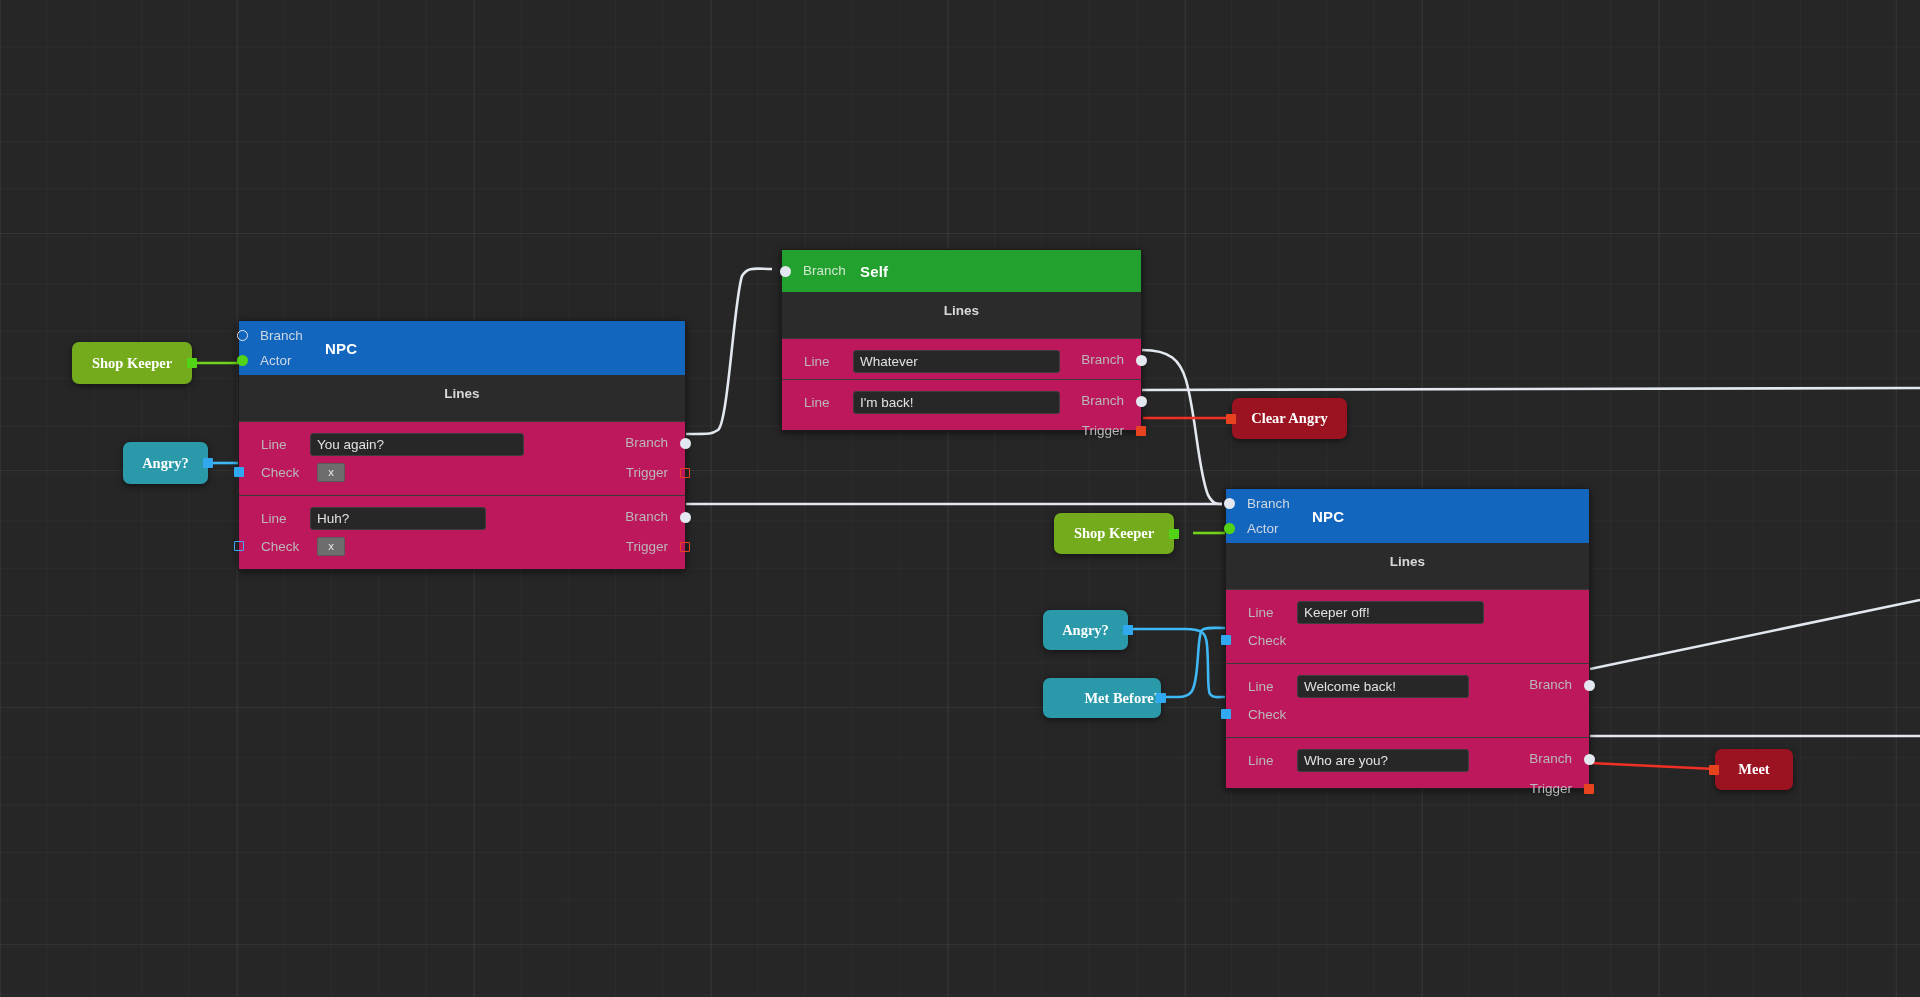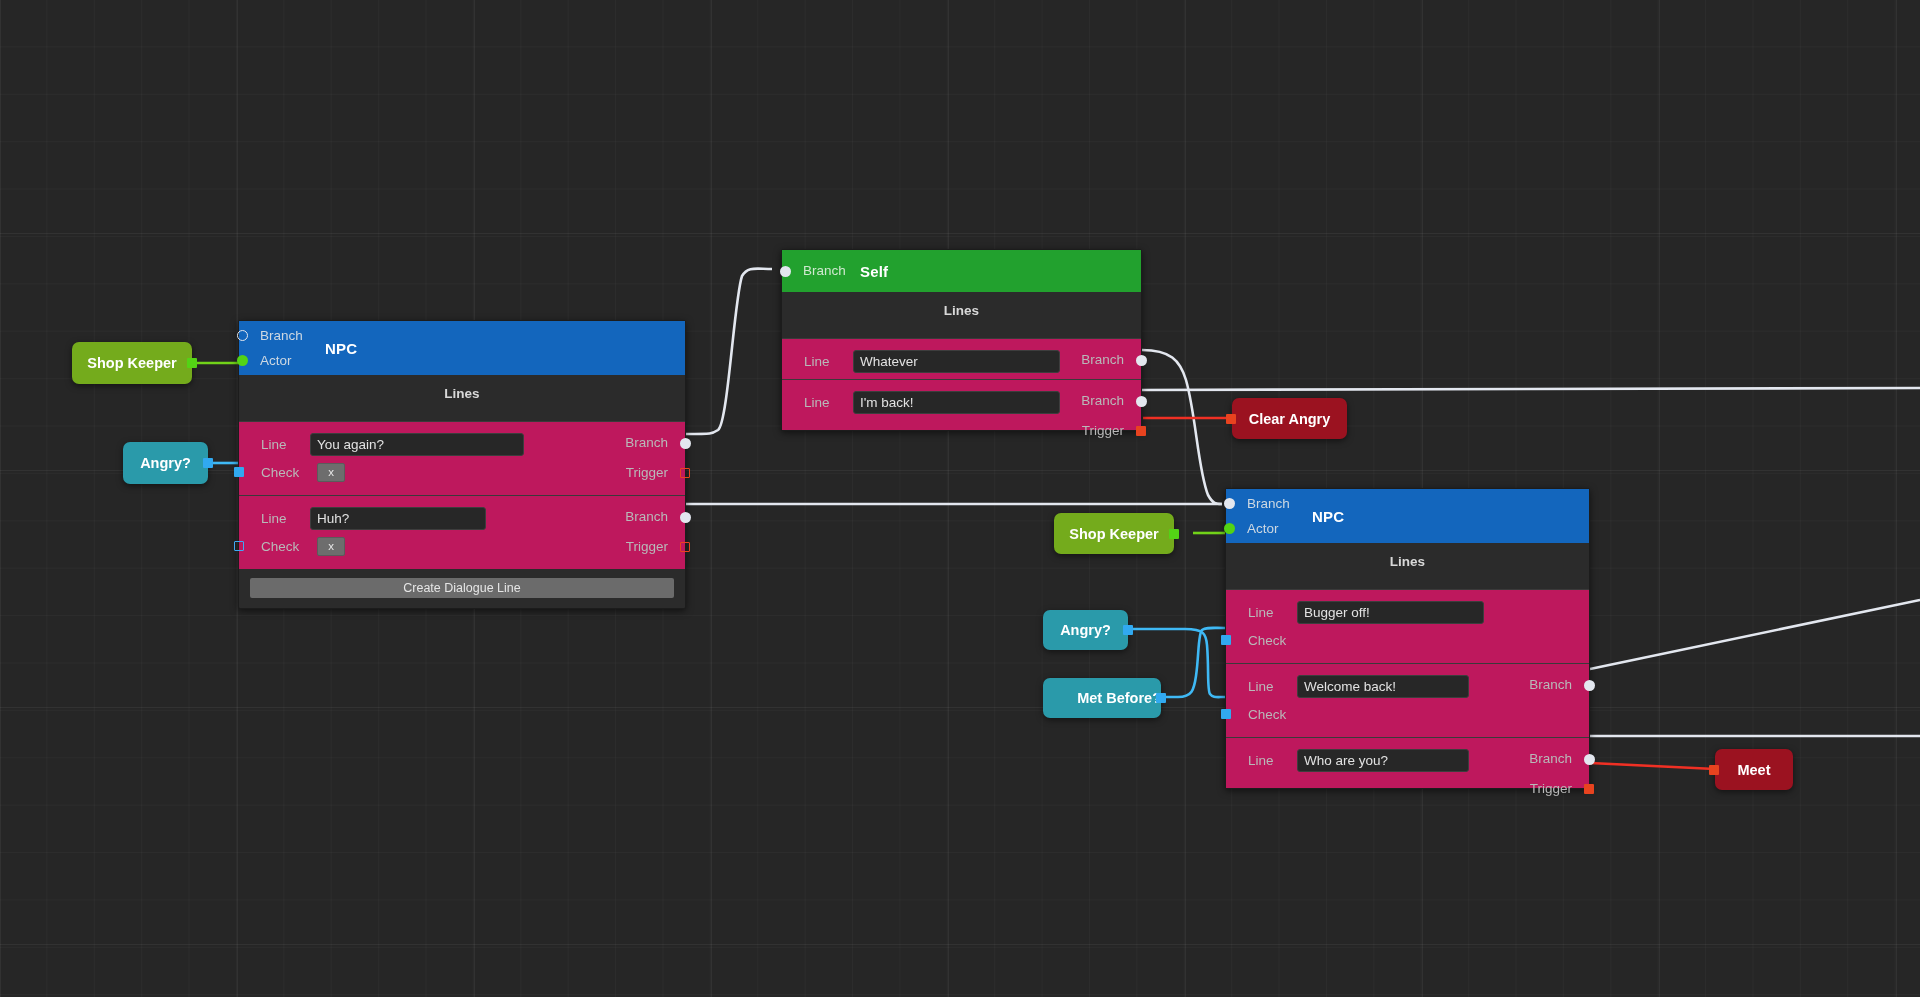--- a/index.html
+++ b/index.html
@@ -210,20 +210,21 @@
     position: absolute;
     z-index: 10;
     display: flex;
     align-items: center;
     justify-content: center;
     border-radius: 7px;
     font-size: 14.5px;
     font-weight: bold;
     color: #ffffff;
     box-shadow: 0 2px 6px rgba(0,0,0,0.5);
+    font-family: Liberation Serif, serif;
   }
   .pill .pill-text { pointer-events: none; }
   .pill-actor  { background: #74ab1c; }
   .pill-cond   { background: #2a9aaa; }
   .pill-action { background: #9b1220; }
 
   .pill-port {
     position: absolute;
     top: 50%;
     transform: translateY(-50%);
@@ -333,21 +334,20 @@
           <span class="plabel">Branch</span>
           <span class="port port-circle p-white-fill port-right" style="margin-right:-28px;"></span>
         </div>
         <div class="out-row">
           <span class="plabel">Trigger</span>
           <span class="port port-square p-red-hollow port-right" style="margin-right:-27px;"></span>
         </div>
       </div>
     </div>
 
-    <div class="create-btn">Create Dialogue Line</div>
   </div>
 
   <div class="node dlg-node" style="left:781px; top:249px; width:361px;">
     <div class="dlg-header self" style="height:42px;">
       <div class="hdr-ports">
         <div class="hdr-port-row">
           <span class="port port-circle p-white-fill port-left" style="margin-left:-12px;"></span>
           <span class="plabel">Branch</span>
         </div>
       </div>
@@ -420,21 +420,21 @@
         </div>
       </div>
       <div class="hdr-title">NPC</div>
     </div>
 
     <div class="lines-label">Lines</div>
 
     <div class="line-row">
       <div class="field-line">
         <span class="fld-label">Line</span>
-        <span class="txt-input" style="width:187px;">Bugger off!</span>
+        <span class="txt-input" style="width:187px;">Keeper off!</span>
       </div>
       <div class="field-check">
         <span class="port port-square p-blue-fill" style="position:absolute; left:-5px; margin:0;"></span>
         <span class="fld-label">Check</span>
       </div>
     </div>
 
     <div class="line-row">
       <div class="field-line">
         <span class="fld-label">Line</span>

